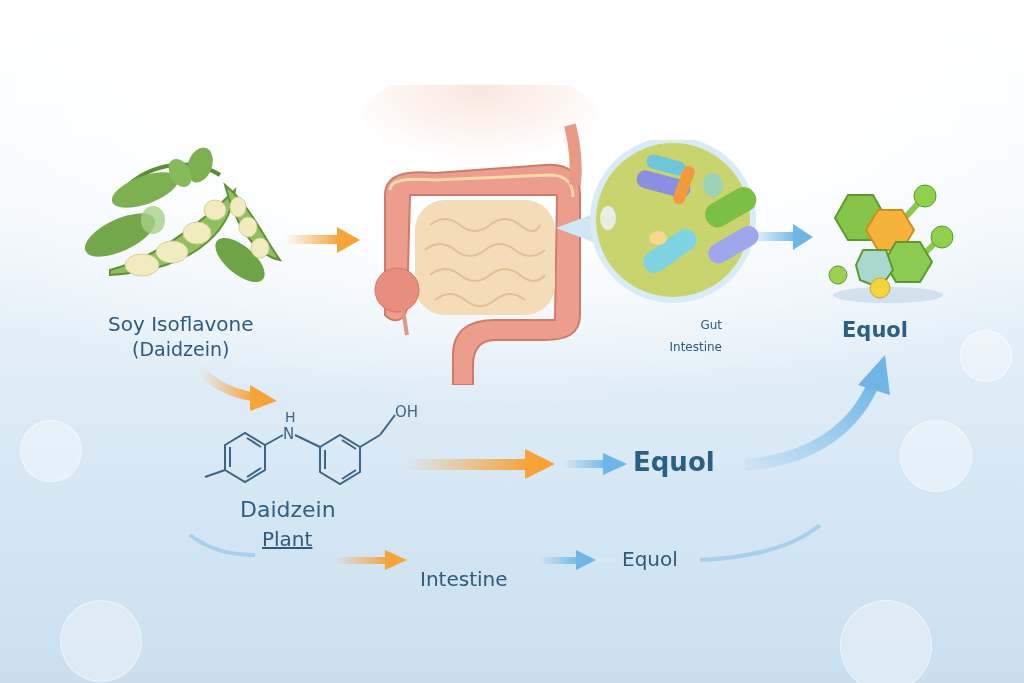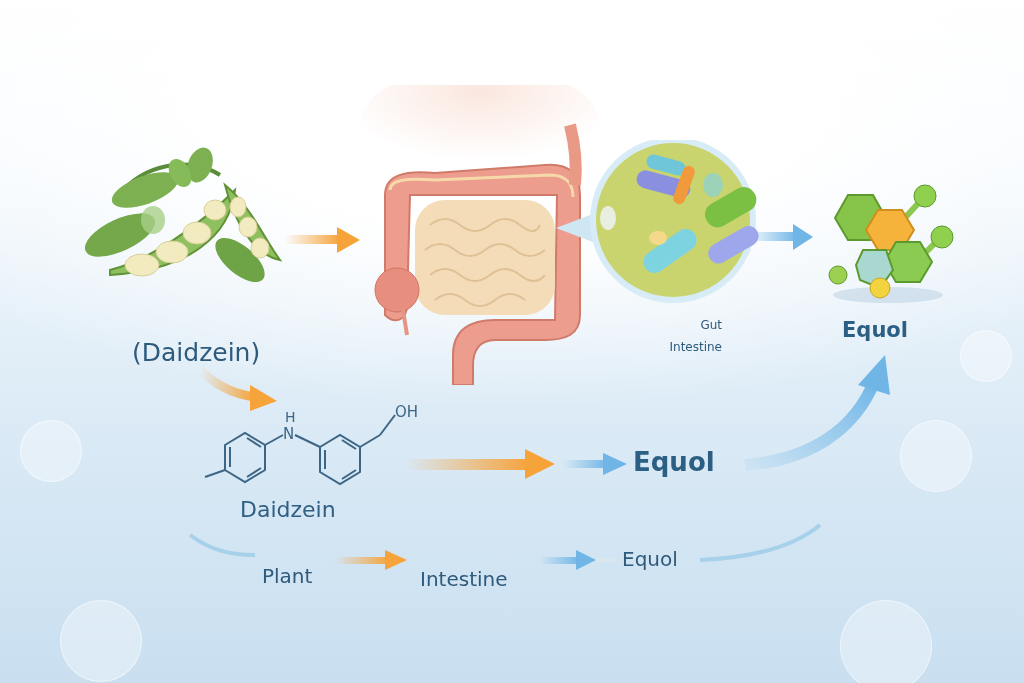--- a/index.html
+++ b/index.html
@@ -7,26 +7,26 @@
     width:1024px; height:683px; overflow:hidden; position:relative;
     font-family:"DejaVu Sans", sans-serif;
     background:
       radial-gradient(ellipse 70% 45% at 50% 15%, #ffffff 0%, #ffffff 40%, rgba(255,255,255,0) 100%),
       linear-gradient(180deg, #ffffff 0%, #f4f9fd 25%, #dcebf6 60%, #c9dff0 100%);
   }
   .stage { position:absolute; inset:0; }
   .bubble-bg { position:absolute; border-radius:50%; background:rgba(255,255,255,0.35); border:1px solid rgba(255,255,255,0.5); }
   .label { position:absolute; color:#2e5a7c; white-space:nowrap; }
   .lbl-soy { left:108px; top:312px; font-size:20px; }
-  .lbl-daid-sub { left:132px; top:338px; font-size:25px;text-align:center; }
+  .lbl-daid-sub { left:132px; top:338px; font-size:19px;text-align:center; }
   .lbl-gut { left:632px; top:314px; font-size:12px; text-align:right; line-height:22px; width:90px; }
   .lbl-equol-top { left:842px; top:318px; font-size:21px; font-weight:bold; color:#2b5f84; }
   .lbl-daidzein { left:240px; top:497px; font-size:22px; color:#2f5f82; }
   .lbl-equol-mid { left:633px; top:447px; font-size:26px; font-weight:bold; color:#2b5f84; }
-  .lbl-plant { left:262px; top:564px; font-size:20px; }
+  .lbl-plant { left:262px; top:527px; font-size:20px;text-decoration:underline; }
   .lbl-intestine { left:420px; top:547px; font-size:20px;margin-top:20px; }
   .lbl-equol-bot { left:622px; top:547px; font-size:20px; }
   svg.abs { position:absolute; }
 </style>
 </head>
 <body>
 
 <div class="stage">
 
   <div class="bubble-bg" style="left:20px;top:420px;width:60px;height:60px;"></div>
@@ -207,20 +207,21 @@
         </linearGradient>
       </defs>
     <rect x="0" y="9" width="40" height="7" fill="url(#bg5)"></rect>
     <polygon points="36,2 56,12 36,22" fill="#6fb6e6"></polygon>
     <rect x="56" y="10" width="20" height="4" fill="#dbe7ef"></rect>
   </svg>
   <svg class="abs" style="left:695px;top:520px" width="130" height="45" viewBox="0 0 130 45">
     <path d="M5 40 C50 38 95 30 125 5" stroke="#9ccbe9" stroke-width="4" fill="none" opacity="0.8"></path>
   </svg>
 
+  <div class="label lbl-soy">Soy Isoflavone</div>
   <div class="label lbl-daid-sub">(Daidzein)</div>
   <div class="label lbl-gut">
     <div>Gut</div>
     <div>Intestine</div>
   </div>
   <div class="label lbl-equol-top">Equol</div>
   <div class="label lbl-daidzein">Daidzein</div>
   <div class="label lbl-equol-mid">Equol</div>
   <div class="label lbl-plant">Plant</div>
   <div class="label lbl-intestine">Intestine</div>

